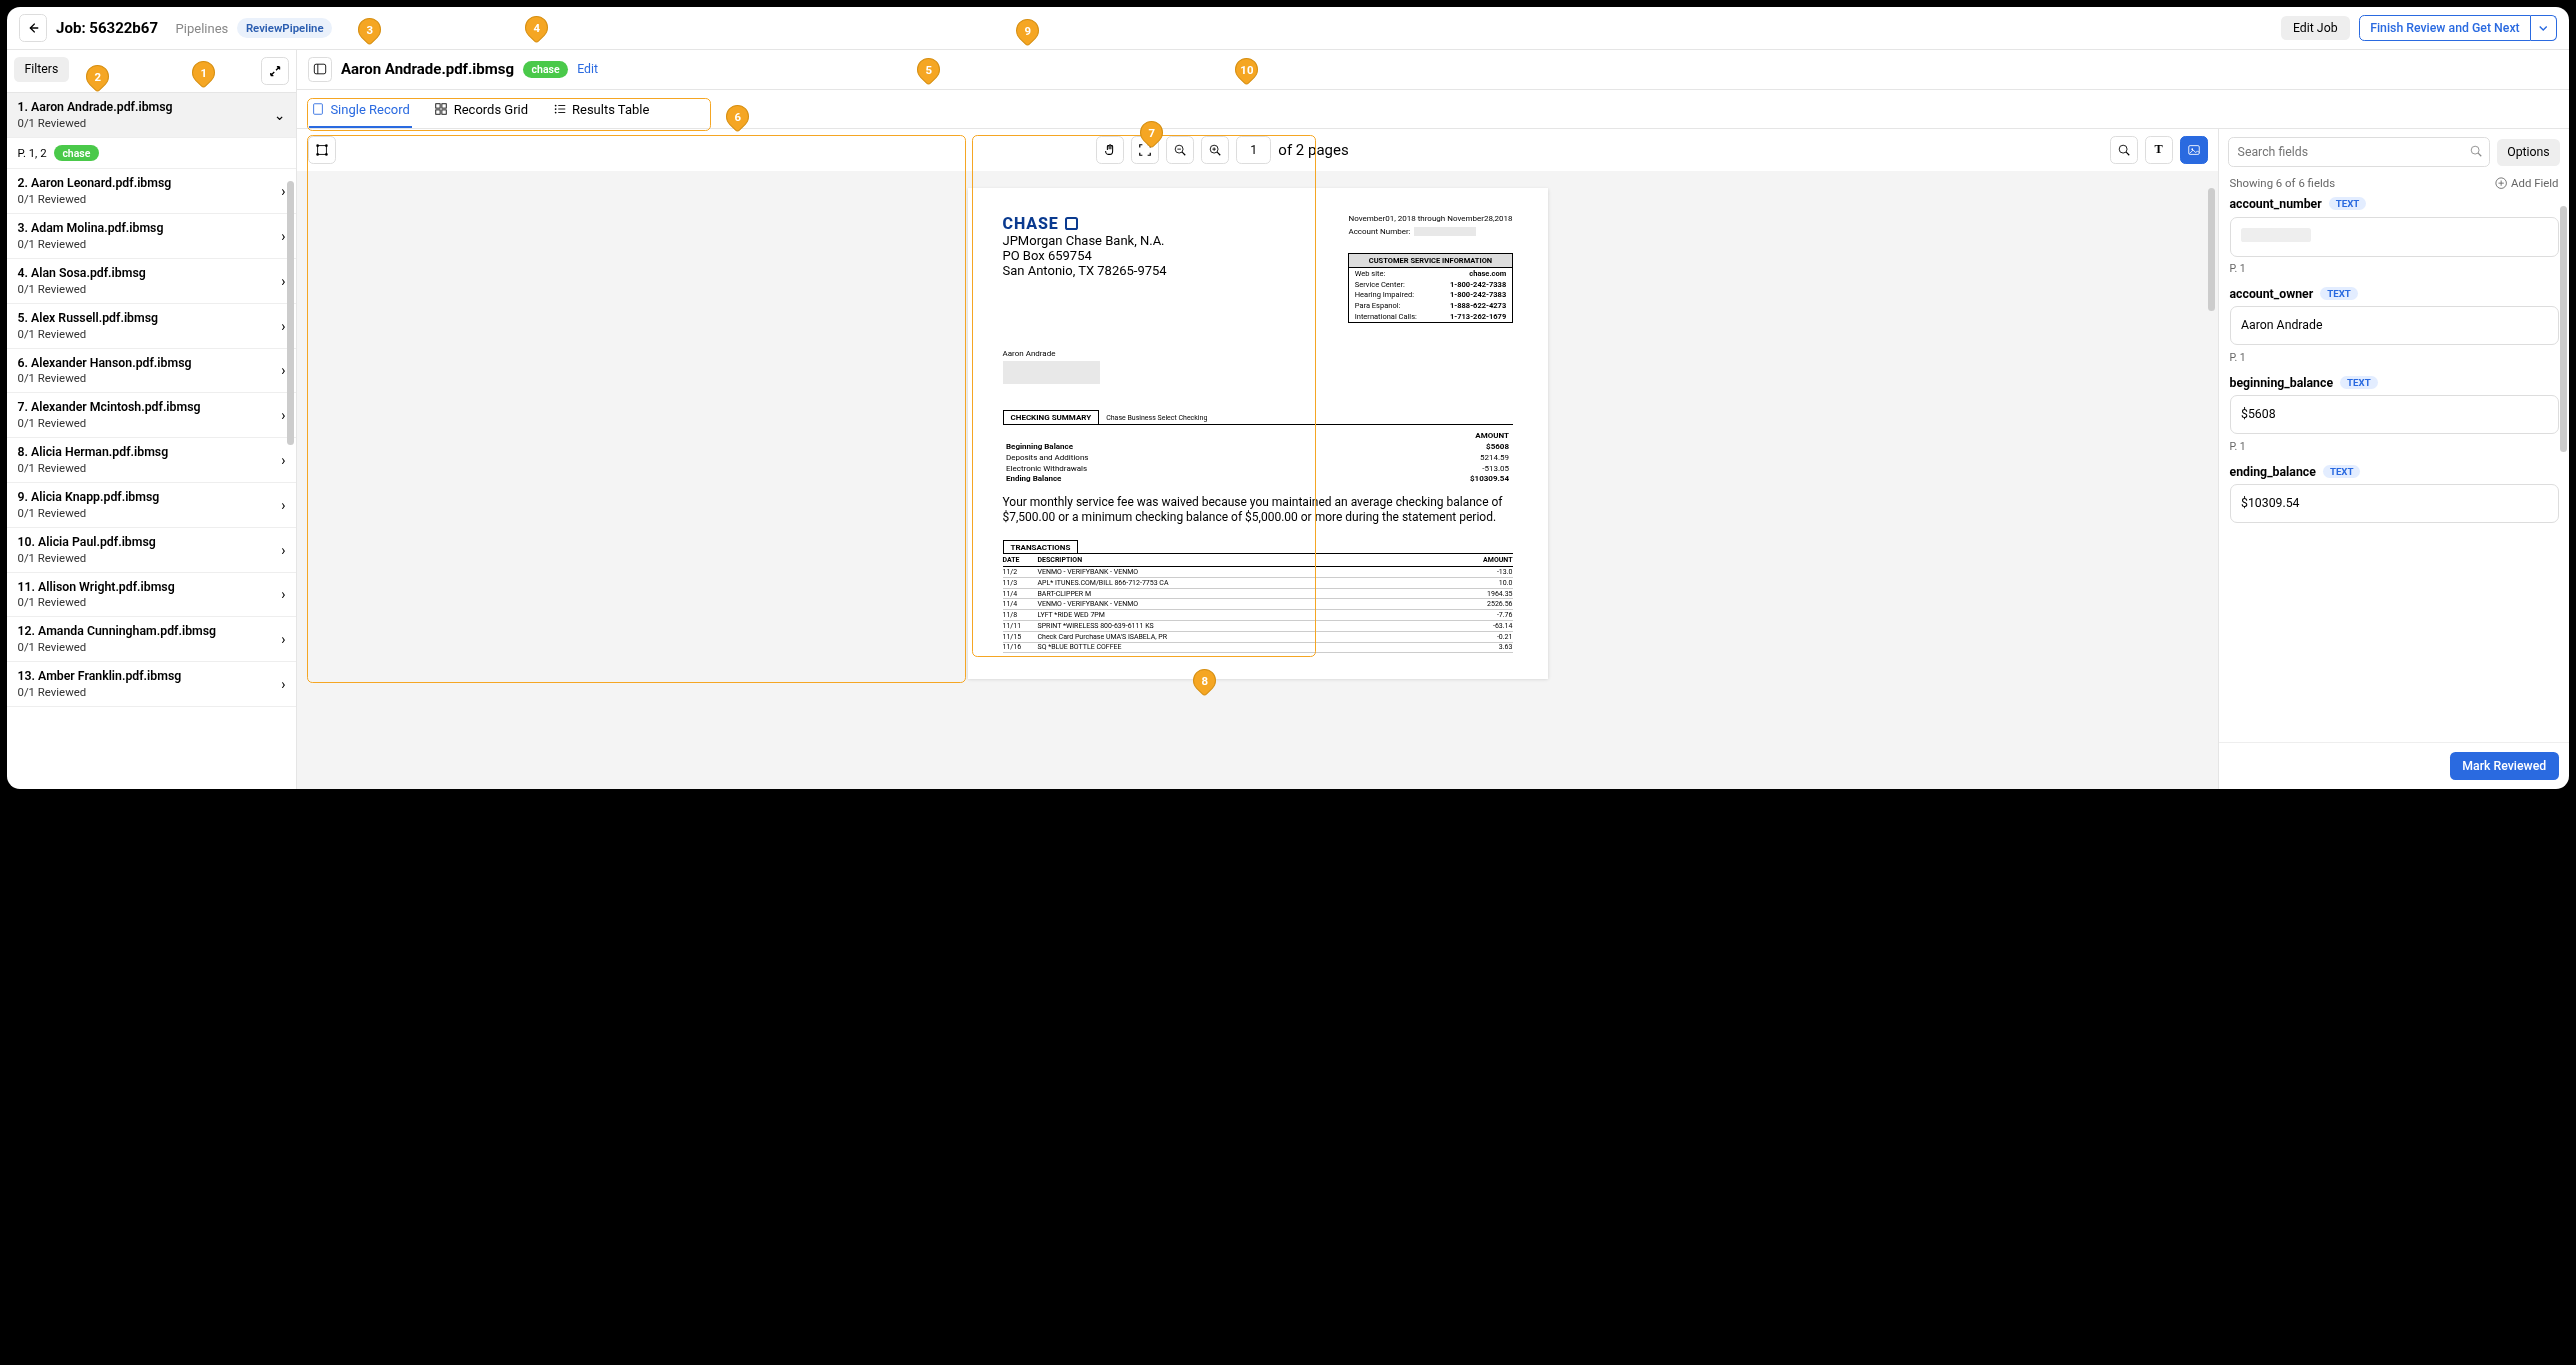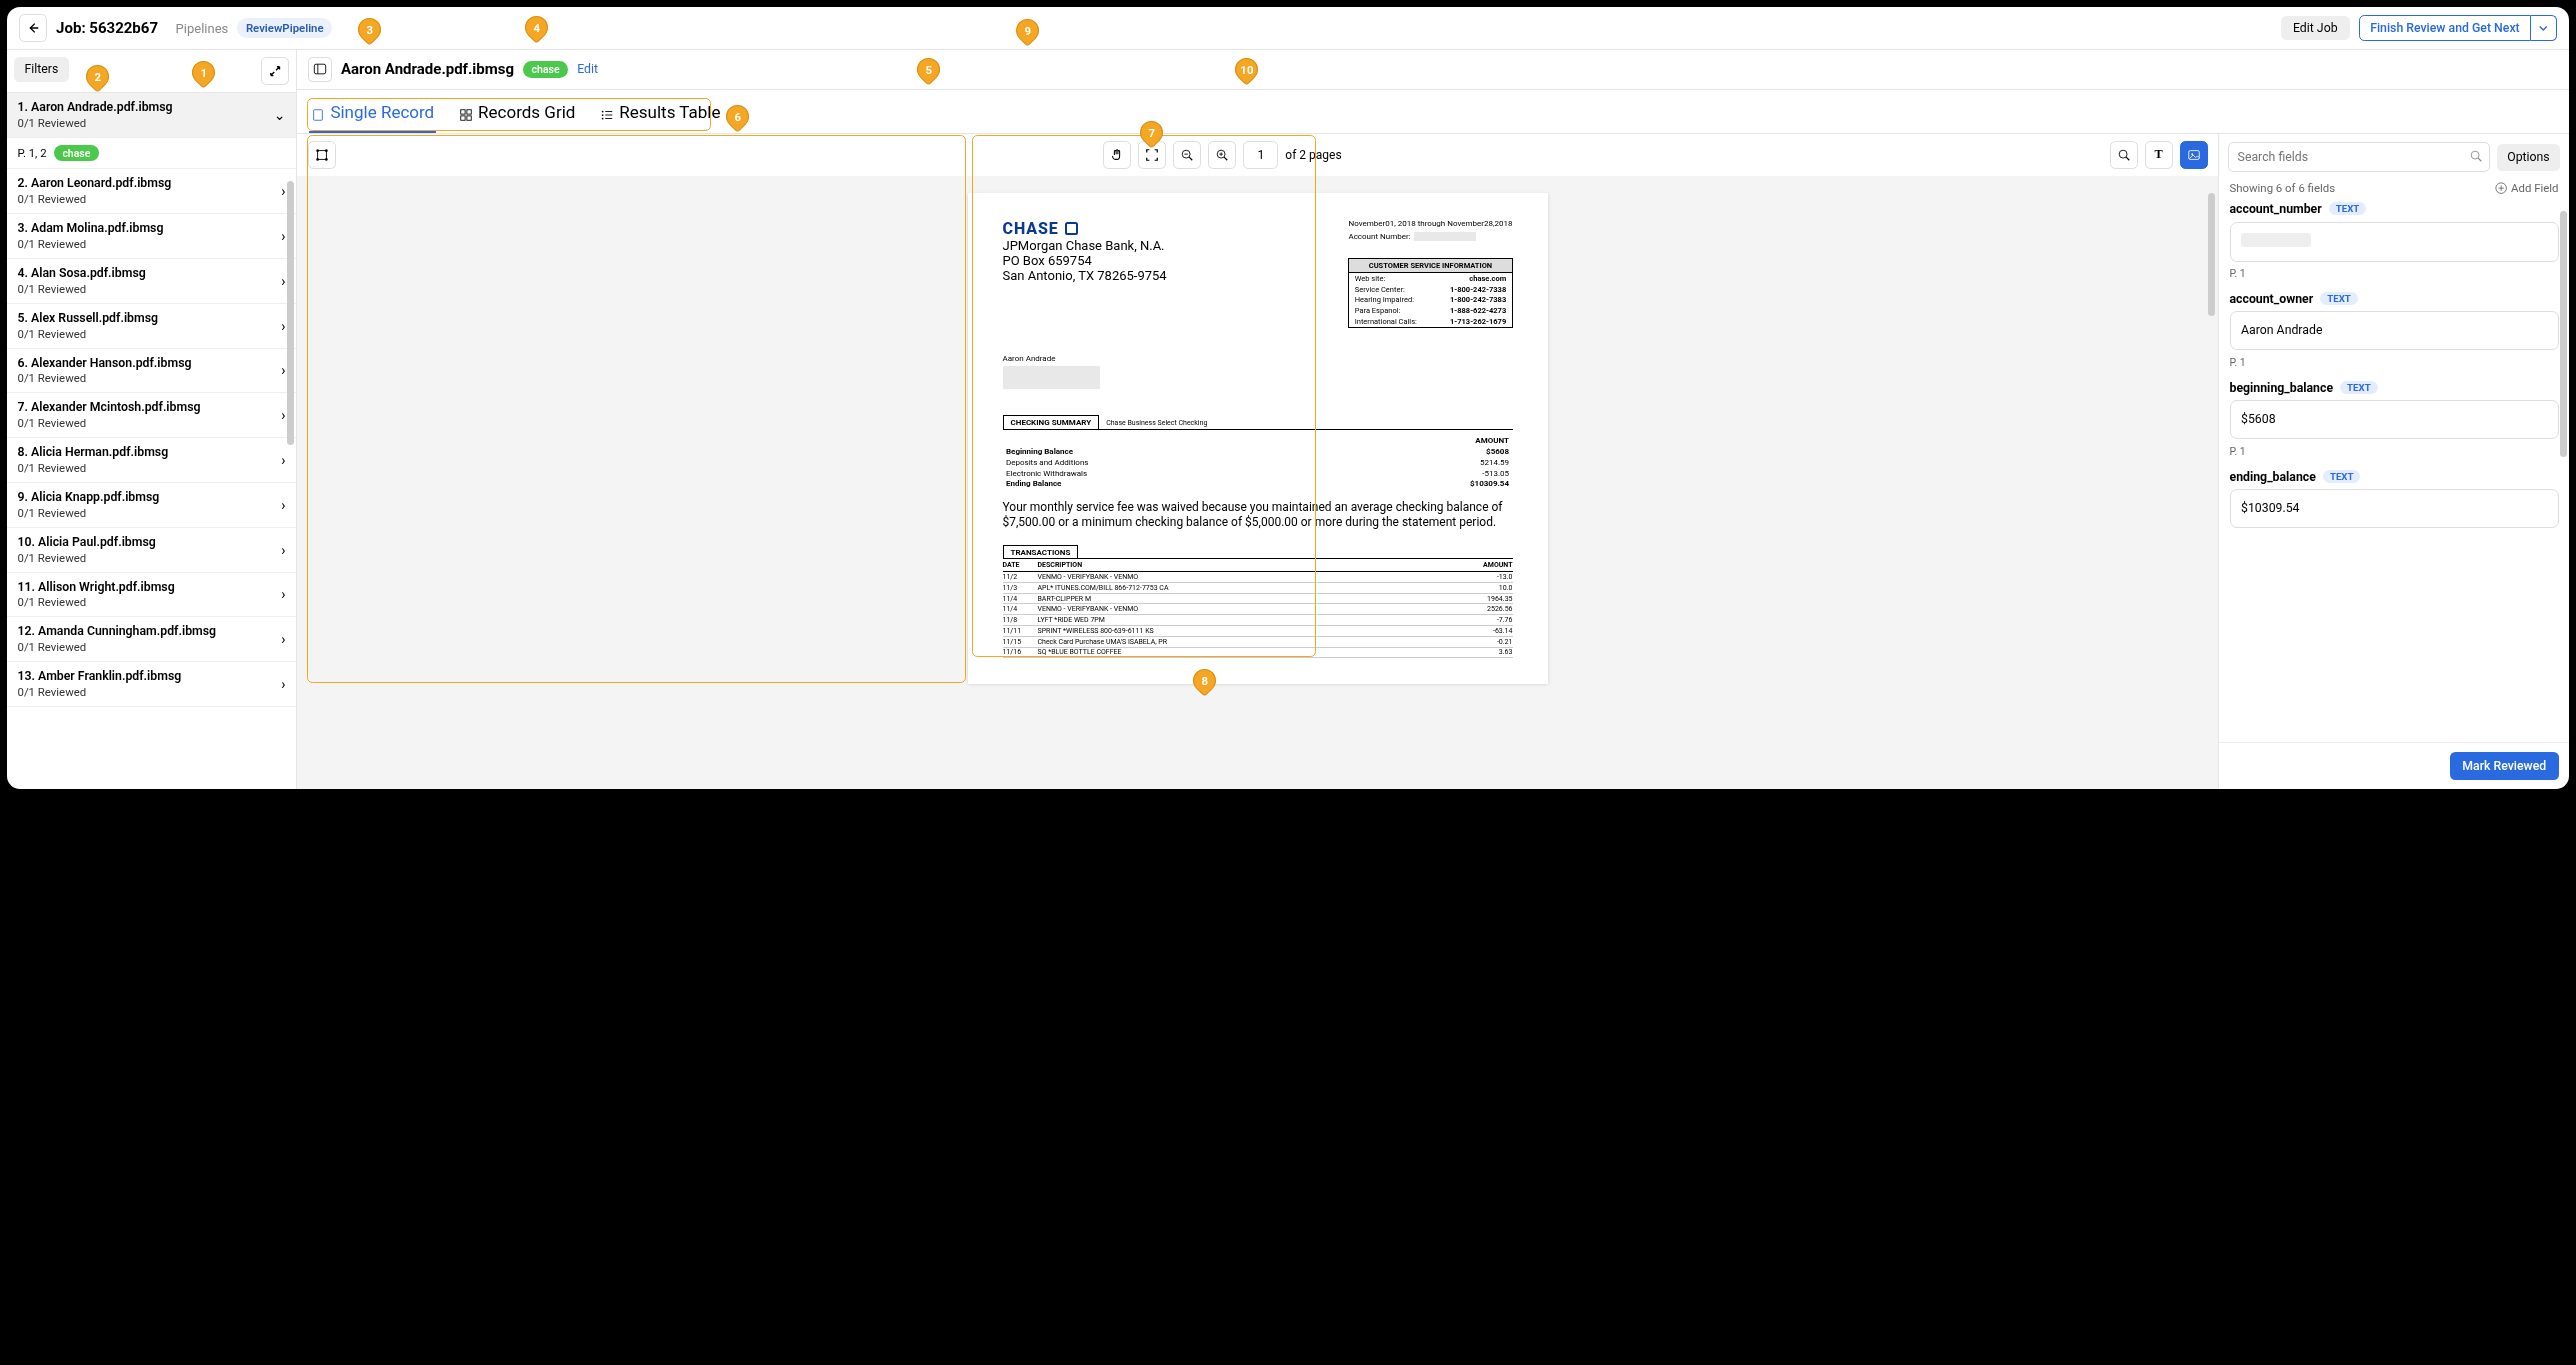--- a/index.html
+++ b/index.html
@@ -38,33 +38,33 @@
 
 
 .main { flex: 1; display: flex; flex-direction: column; overflow: hidden; }
 .doc-header { display: flex; align-items: center; padding: 7px 10.5px; gap: 8.8px; border-bottom: 0.9px solid #e5e5e5; }
 .panel-icon { width: 24.6px; height: 24.6px; border: 0.9px solid #ddd; border-radius: 4.4px; display: flex; align-items: center; justify-content: center; cursor: pointer; }
 .doc-name { font-weight: 700; font-size: 15px; }
 .edit-link { color: #2a6ae0; font-size: 12.3px; cursor: pointer; }
 
 
 .tabs { display: flex; gap: 21px; padding: 7px 12.3px 0 12.3px; border-bottom: 0.9px solid #e5e5e5; }
-.tab { display: flex; align-items: flex-end; gap: 5.3px; padding: 5.3px 1.8px 8.8px 1.8px; font-size: 17px; cursor: pointer; border-bottom: 2.6px solid transparent; }
+.tab { display: flex; align-items: center; gap: 5.3px; padding: 5.3px 1.8px 8.8px 1.8px; font-size: 13px; cursor: pointer; border-bottom: 2.6px solid transparent; }
 .tab.active { color: #2a6ae0; border-bottom-color: #2a6ae0; }
 .tab-icon { width: 14px; height: 14px; }
 
 .content-row { display: flex; flex: 1; overflow: hidden; }
 
 
 .viewer { flex: 1; display: flex; flex-direction: column; overflow: hidden; }
 .toolbar { display: flex; align-items: center; gap: 7px; padding: 7px 10.5px; }
 .tool-btn { width: 28px; height: 28px; border: 0.9px solid #ddd; border-radius: 5.3px; background: #fff; display: flex; align-items: center; justify-content: center; cursor: pointer; font-size: 12.3px; }
 .tool-btn.active-blue { background: #2a6ae0; color: #fff; border-color: #2a6ae0; }
 .page-input { width: 35px; height: 28px; border: 0.9px solid #ddd; border-radius: 5.3px; text-align: center; font-size: 12.3px; }
-.page-text { font-size: 12px; }
+.page-text { font-size: 15px; }
 .toolbar-spacer { flex: 1; }
 .doc-canvas { flex: 1; background: #f4f4f4; overflow-y: auto; padding: 17.6px 26px; position: relative; }
 .page { background: #fff; max-width: 580px; margin: 0 auto; padding: 26px 35px; box-shadow: 0 0.9px 3.5px rgba(0,0,0,0.15); font-size: 8px; }
 .page-head-row { display: flex; justify-content: space-between; }
 .chase-logo { font-size: 16px; font-weight: 800; color: #0a3a8f; letter-spacing: 0.9px; }
 .chase-logo-icon { display:inline-block; width:13px; height:13px; border:2.6px solid #0a3a8f; border-radius:2.6px; vertical-align:-0.9px; margin-left:1.8px; }
 .page-head-right { font-size: 8px; text-align: left; }
 .acct-line { margin-top: 3.5px; display: flex; align-items: center; gap: 3.5px; }
 .redacted { background: #e8e8e8; width: 62px; height: 8.8px; display: inline-block; }
 .redacted-lg { background: #e8e8e8; width: 97px; height: 23px; display: block; margin-top:3.5px; }

